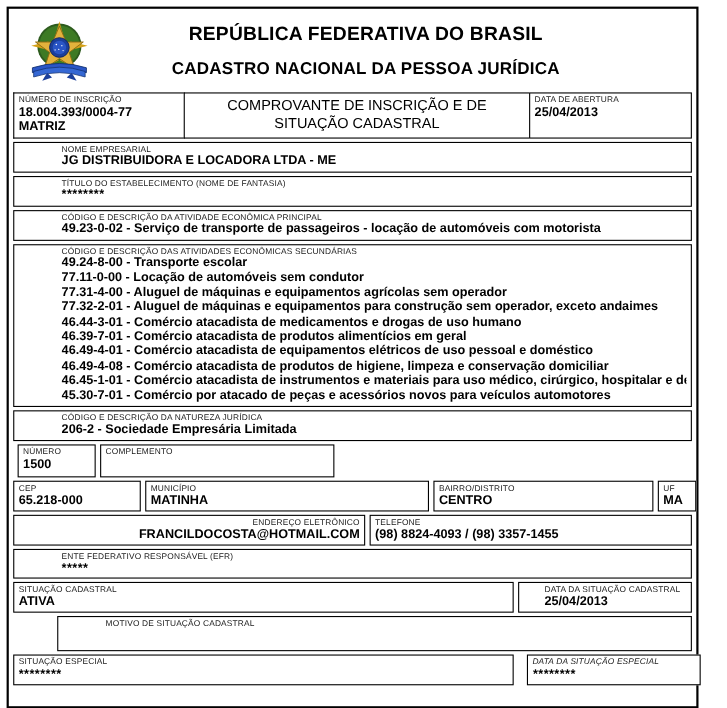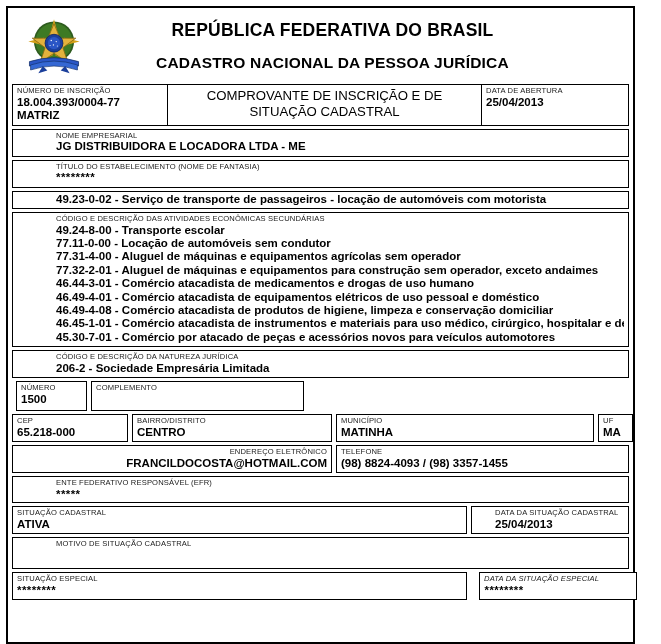--- a/index.html
+++ b/index.html
@@ -174,21 +174,21 @@
 
   .w-email  { width: 320px; flex: 0 0 320px; text-align: right; }
   .w-fone   { width: 293px; flex: 0 0 293px; margin-left: 4px; }
 
   .w-sit    { width: 455px; flex: 0 0 455px; }
   .w-sitdate{ width: 158px; flex: 0 0 158px; margin-left: 4px; padding-left: 23px; }
 
   .w-esp     { width: 455px; flex: 0 0 455px; }
   .w-espdate { width: 158px; flex: 0 0 158px; margin-left: 12px; font-style: italic; }
 
-  .h-blank-motivo { height: 32px; }
+  .h-blank-motivo { height: 32px; margin-left: 40px; }
   .h-efr { height: 27px; }
   .h-compl-empty { height: 30px; }
 </style>
 </head>
 <body>
 
 <div class="page">
   <div class="doc-frame">
     <div class="doc-inner">
 
@@ -259,33 +259,35 @@
 
       <div class="row">
         <div class="box full">
           <div class="lbl">TÍTULO DO ESTABELECIMENTO (NOME DE FANTASIA)</div>
           <div class="val stars">********</div>
         </div>
       </div>
 
       <div class="row">
         <div class="box full">
+          <div class="lbl">CÓDIGO E DESCRIÇÃO DA ATIVIDADE ECONÔMICA PRINCIPAL</div>
           <div class="val">49.23-0-02 - Serviço de transporte de passageiros - locação de automóveis com motorista</div>
         </div>
       </div>
 
       <div class="row">
         <div class="box full">
           <div class="lbl">CÓDIGO E DESCRIÇÃO DAS ATIVIDADES ECONÔMICAS SECUNDÁRIAS</div>
           <ul class="sec-list" id="sec-list">
               <li>49.24-8-00 - Transporte escolar</li>
               <li>77.11-0-00 - Locação de automóveis sem condutor</li>
               <li>77.31-4-00 - Aluguel de máquinas e equipamentos agrícolas sem operador</li>
               <li>77.32-2-01 - Aluguel de máquinas e equipamentos para construção sem operador, exceto andaimes</li>
               <li>46.44-3-01 - Comércio atacadista de medicamentos e drogas de uso humano</li>
+              <li>46.39-7-01 - Comércio atacadista de produtos alimentícios em geral</li>
               <li>46.49-4-01 - Comércio atacadista de equipamentos elétricos de uso pessoal e doméstico</li>
               <li>46.49-4-08 - Comércio atacadista de produtos de higiene, limpeza e conservação domiciliar</li>
               <li>46.45-1-01 - Comércio atacadista de instrumentos e materiais para uso médico, cirúrgico, hospitalar e de laboratórios</li>
               <li>45.30-7-01 - Comércio por atacado de peças e acessórios novos para veículos automotores</li>
             </ul>
         </div>
       </div>
 
       <div class="row">
         <div class="box full">
@@ -303,28 +305,28 @@
           <div class="lbl">COMPLEMENTO</div>
           <div class="val"></div>
         </div>
       </div>
 
       <div class="row">
         <div class="box w-cep">
           <div class="lbl">CEP</div>
           <div class="val">65.218-000</div>
         </div>
+        <div class="box w-munic">
+          <div class="lbl">MUNICÍPIO</div>
+          <div class="val">MATINHA</div>
+        </div>
         <div class="box w-bairro">
           <div class="lbl">BAIRRO/DISTRITO</div>
           <div class="val">CENTRO</div>
         </div>
-        <div class="box w-munic">
-          <div class="lbl">MUNICÍPIO</div>
-          <div class="val">MATINHA</div>
-        </div>
         <div class="box w-uf">
           <div class="lbl">UF</div>
           <div class="val">MA</div>
         </div>
       </div>
 
       <div class="row">
         <div class="box w-email">
           <div class="lbl">ENDEREÇO ELETRÔNICO</div>
           <div class="val">FRANCILDOCOSTA@HOTMAIL.COM</div>

